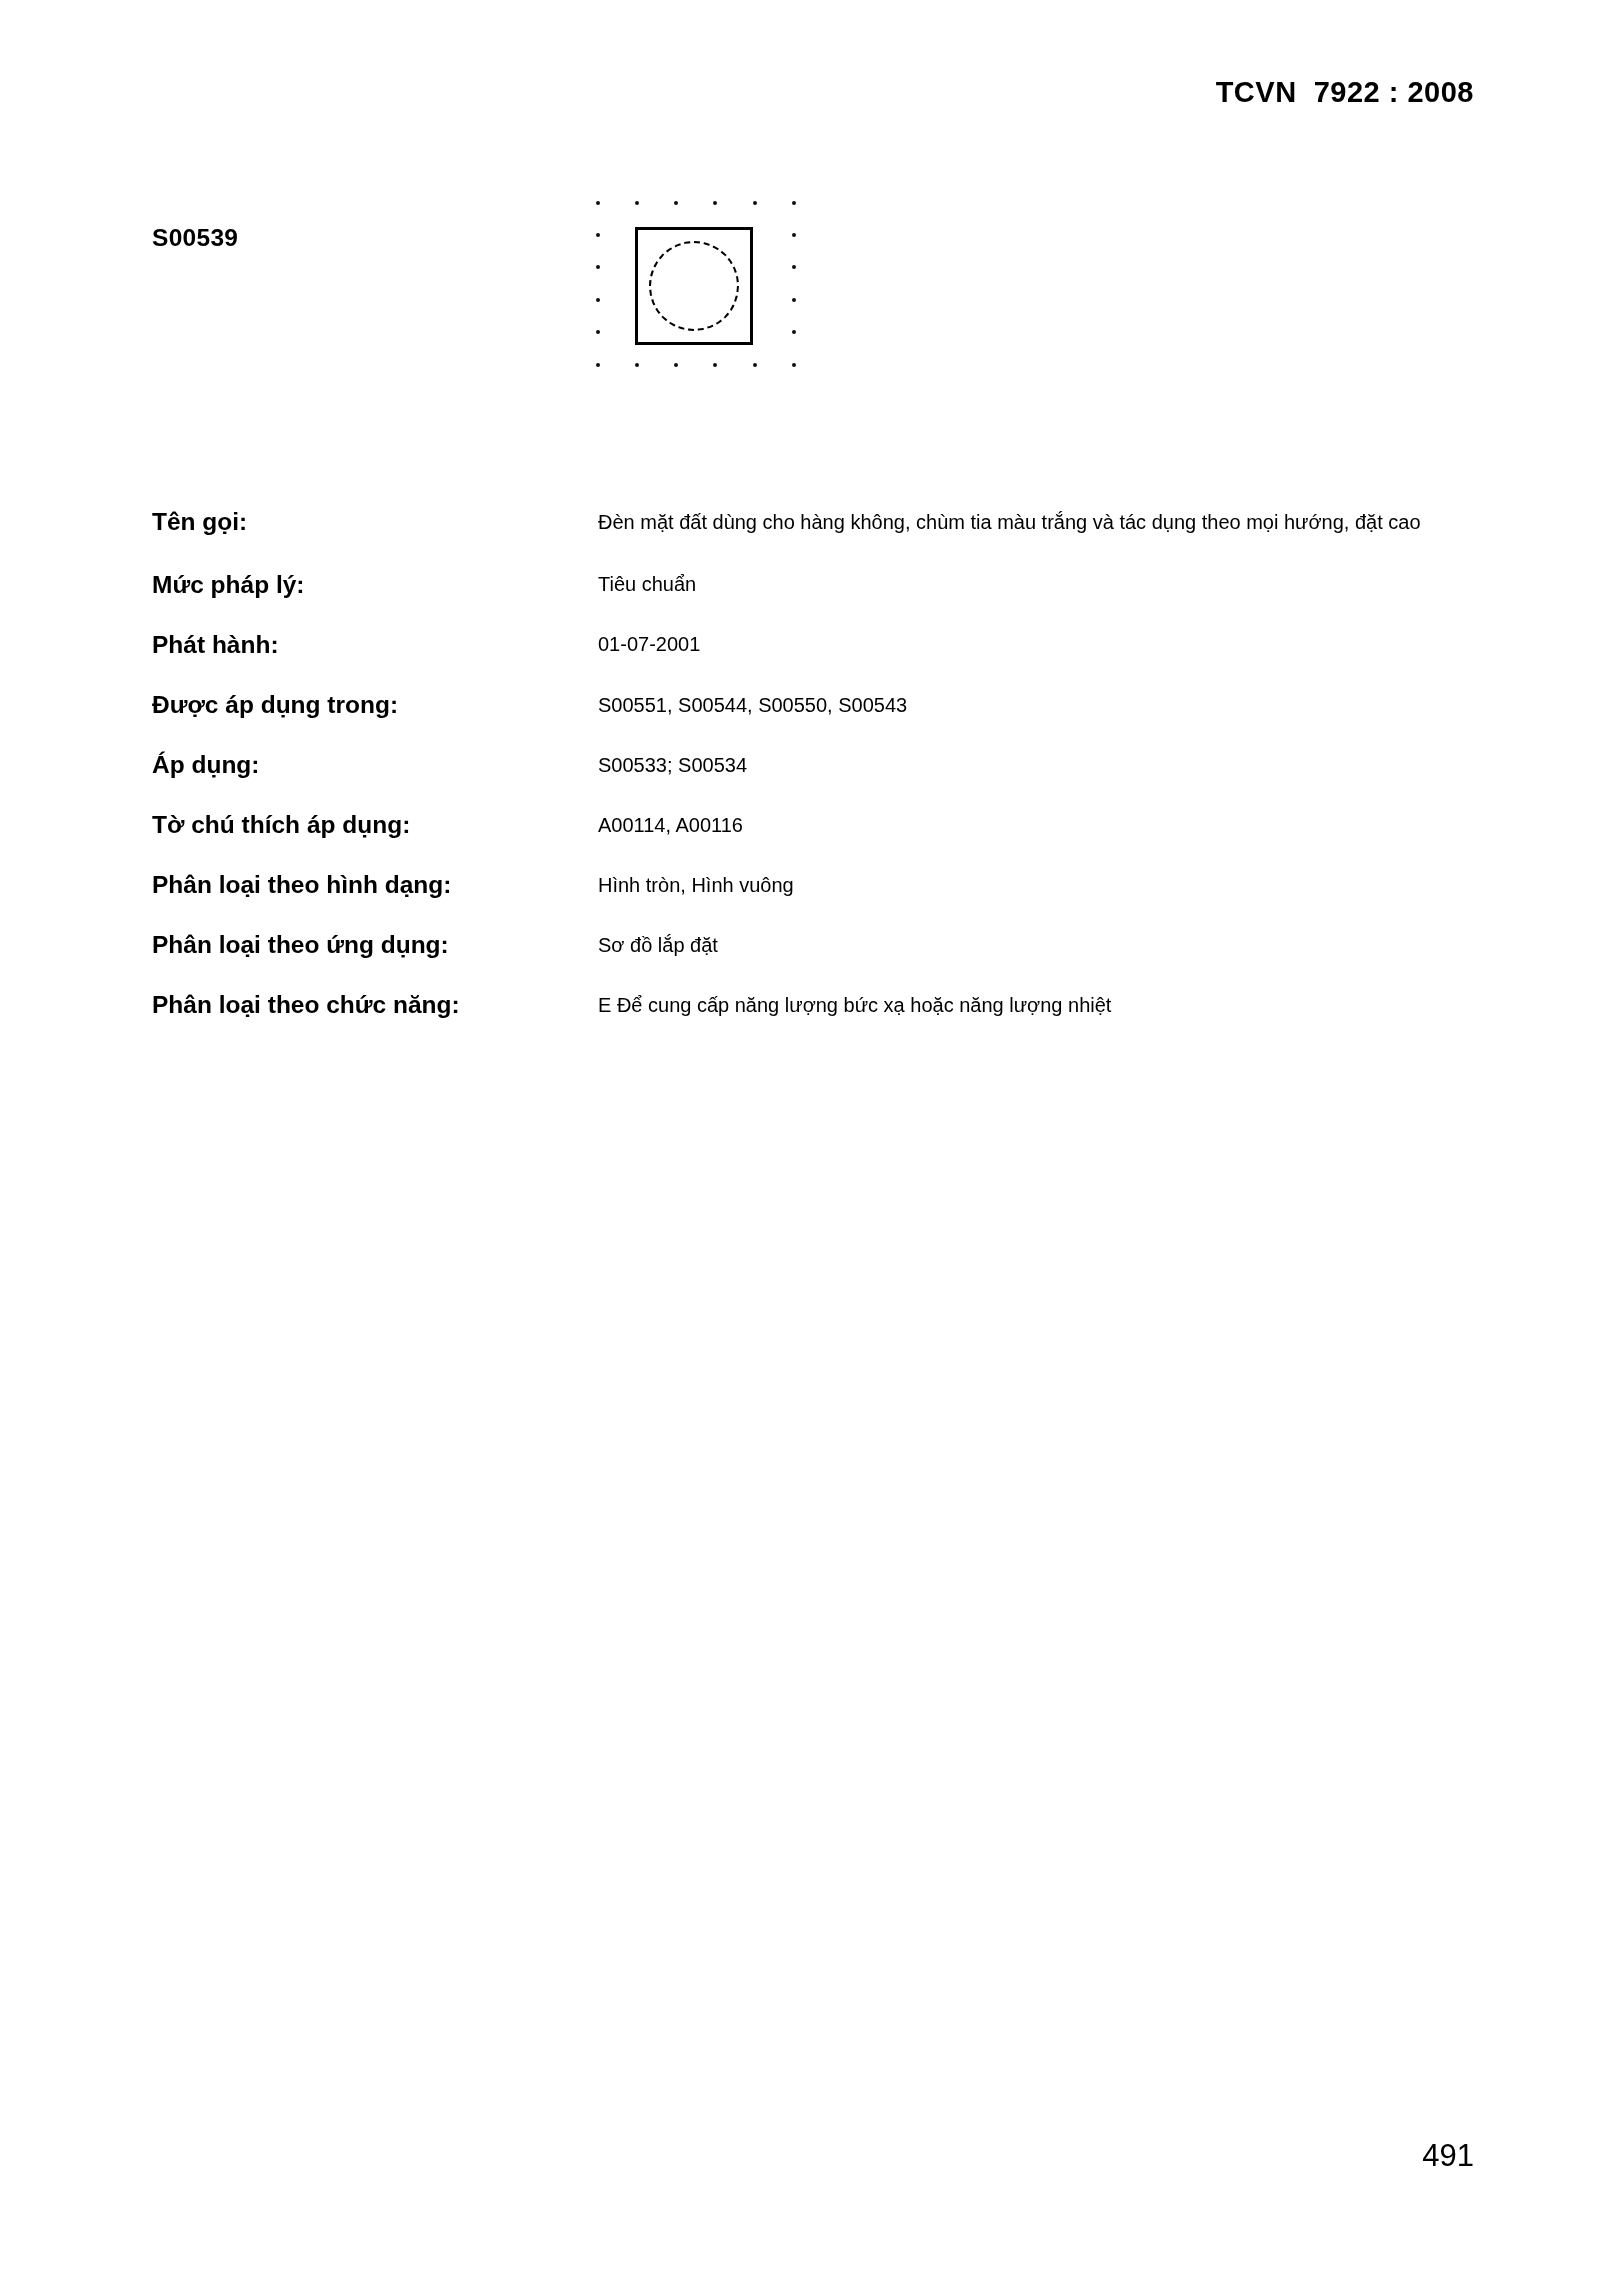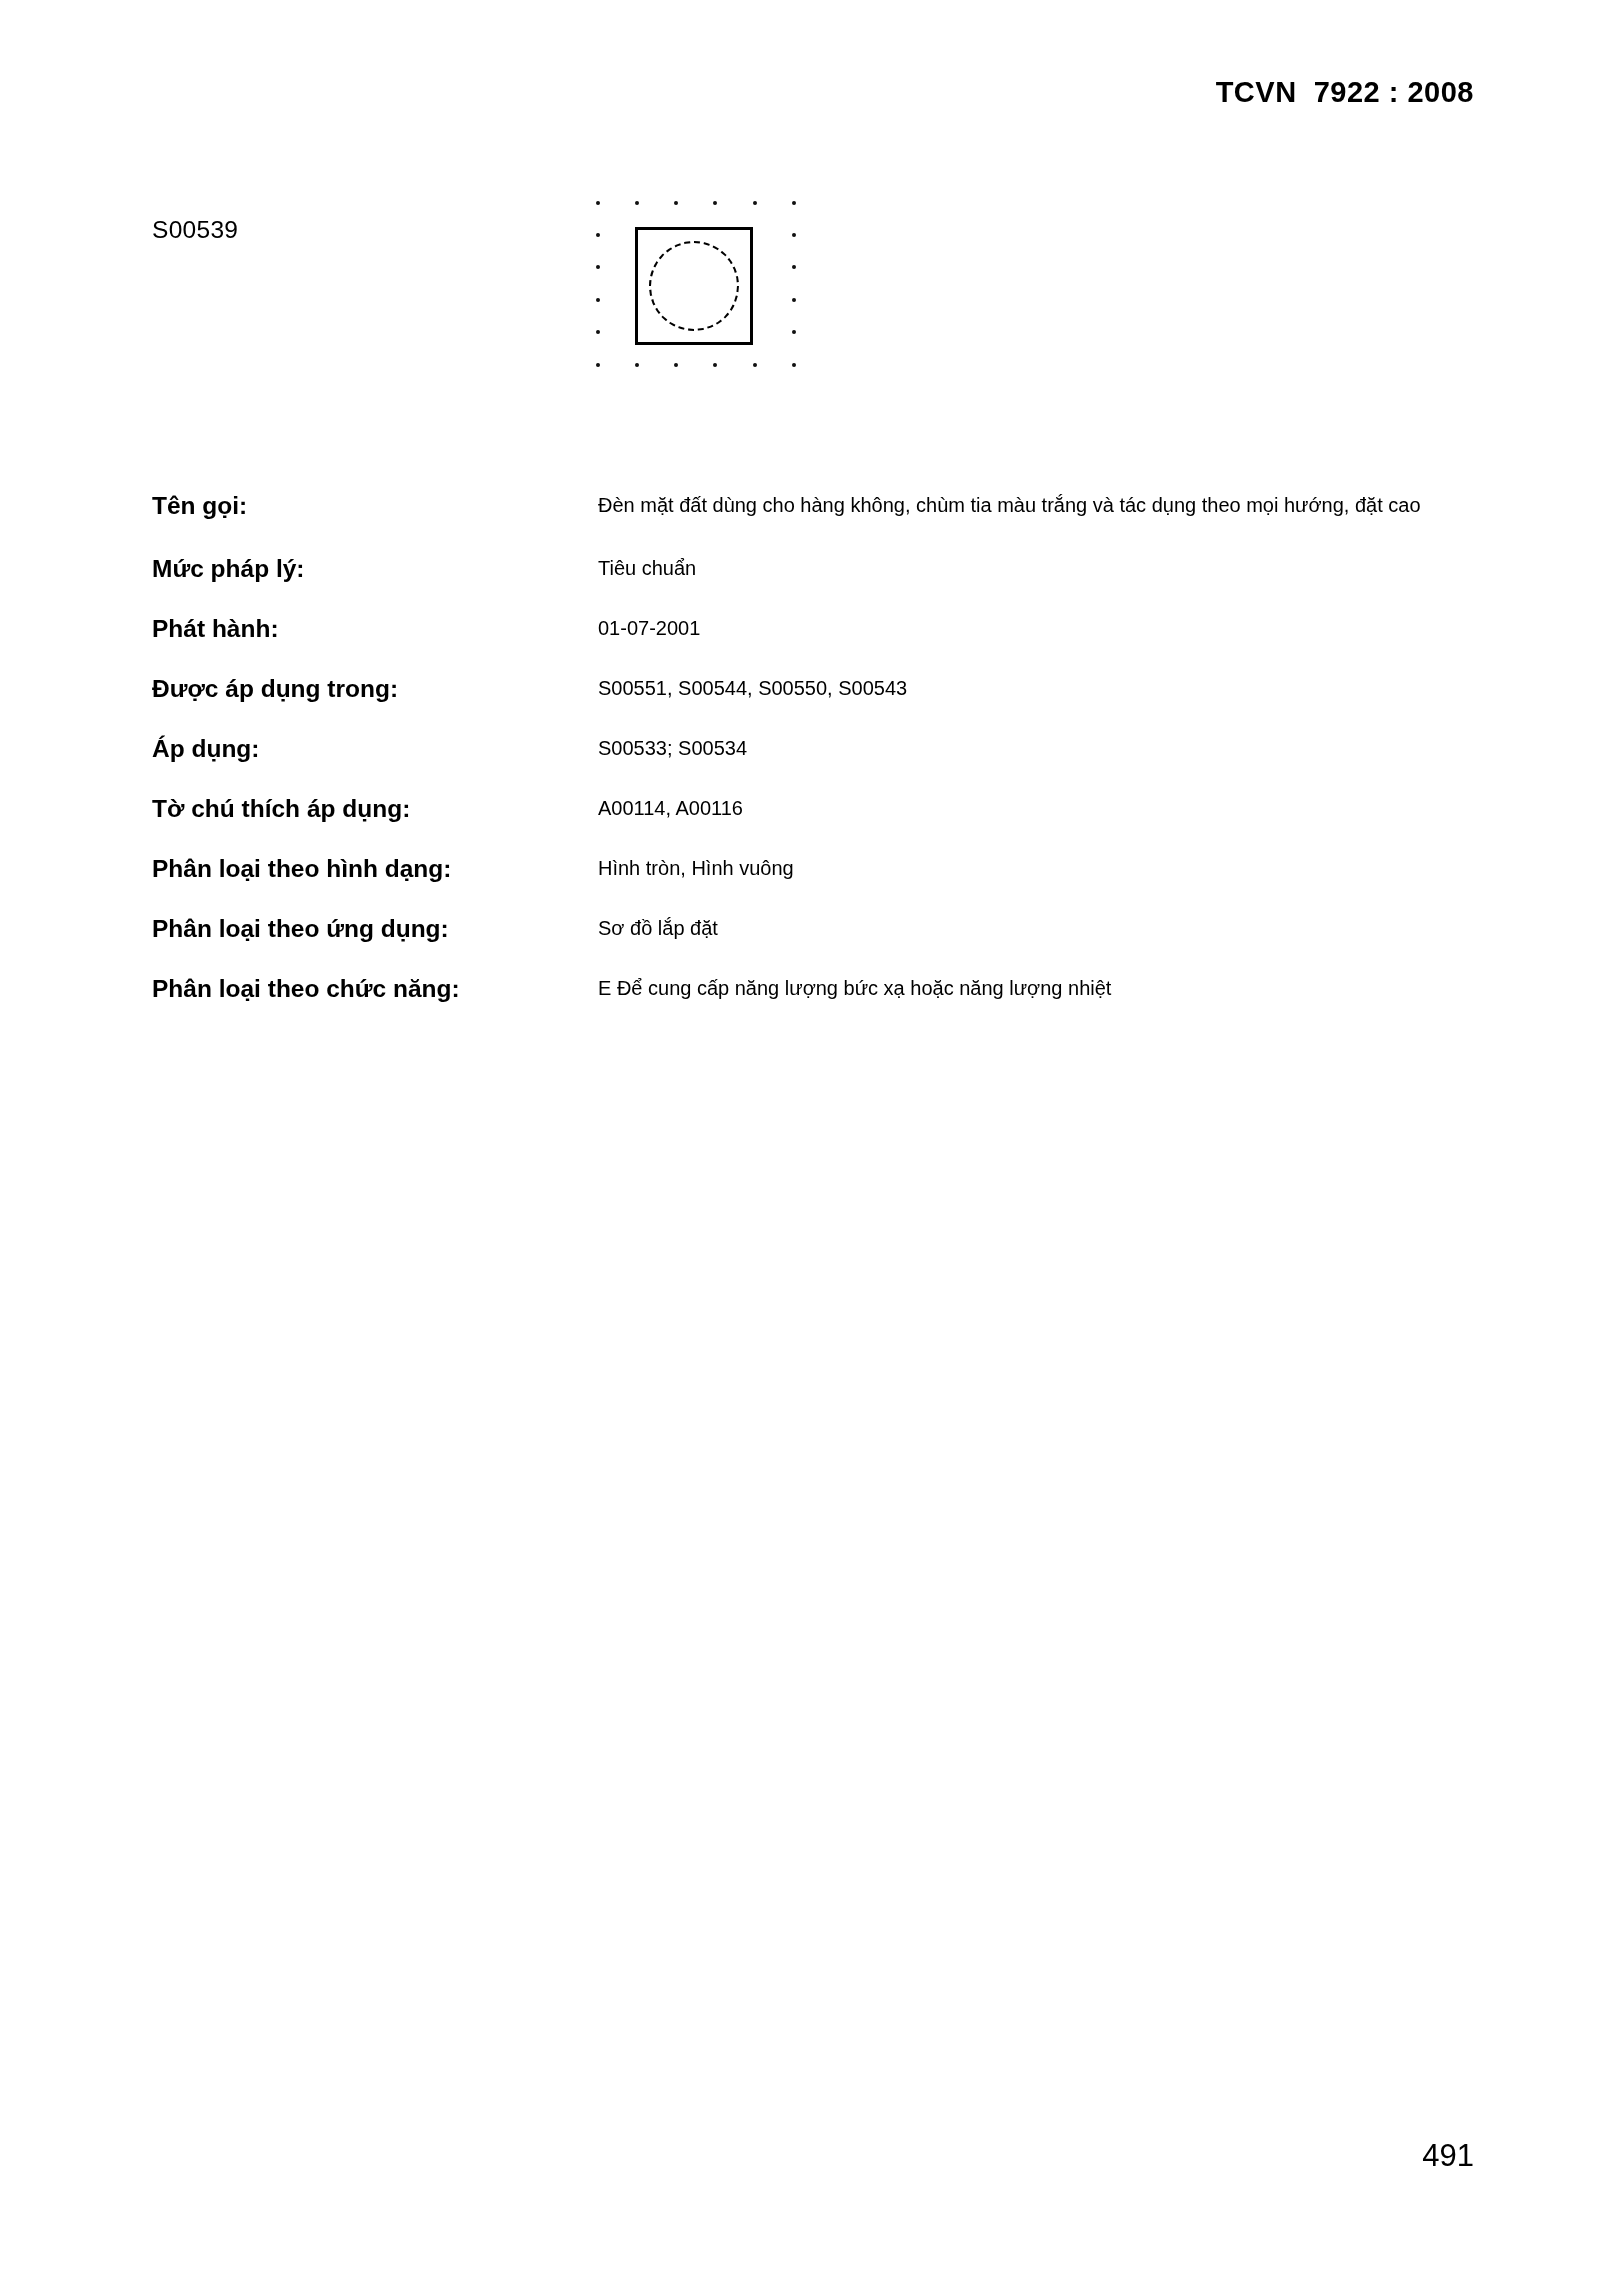--- a/index.html
+++ b/index.html
@@ -31,23 +31,23 @@
     font-size: 29px;
     font-weight: bold;
     letter-spacing: 0.5px;
     white-space: pre;
   }
 
   
   .symbol-code {
     position: absolute;
     left: 152px;
-    top: 216px;
+    top: 224px;
     font-size: 24.5px;
-    font-weight: normal;
+    font-weight: bold;
     letter-spacing: 0.3px;
   }
 
   
   .symbol-figure {
     position: absolute;
     left: 588px;
     top: 191px;
     width: 274px;
     height: 186px;
@@ -88,22 +88,23 @@
 
   
   .props {
     position: absolute;
     left: 152px;
     top: 488px;
     width: 1372px;
   }
   .row {
     display: flex;
-    align-items: flex-start;
+    align-items: center;
     margin-bottom: 24.5px;
+    margin-top: 16px;
   }
   .row .label {
     width: 446px;
     flex: 0 0 446px;
     font-size: 24.5px;
     font-weight: bold;
     line-height: 1.45;
   }
   .row .value {
     flex: 1 1 auto;

